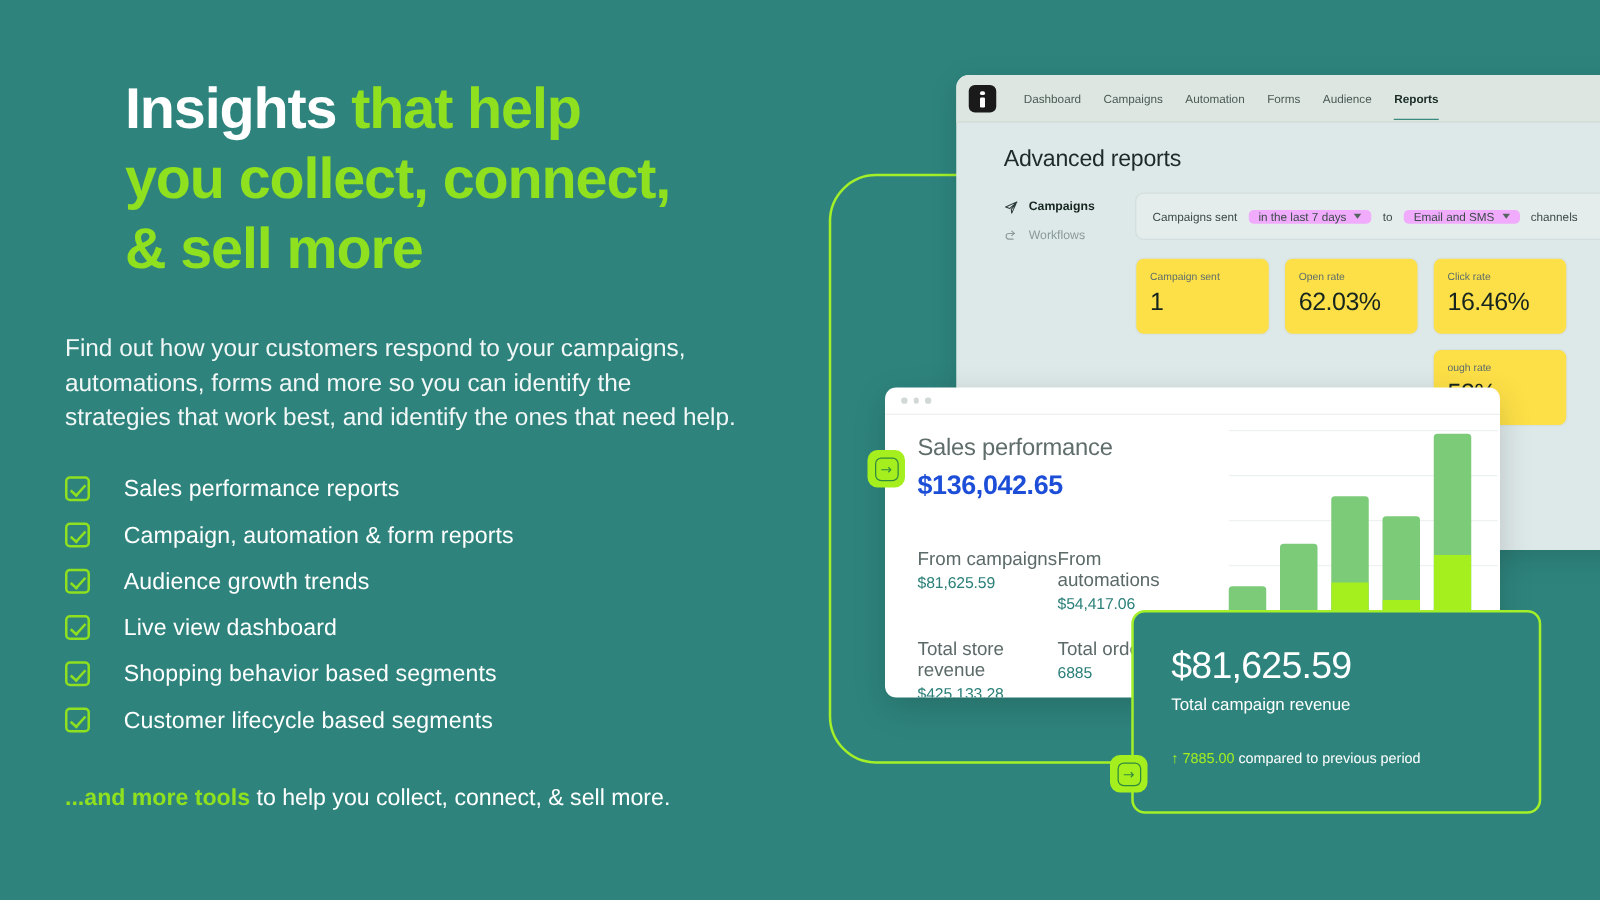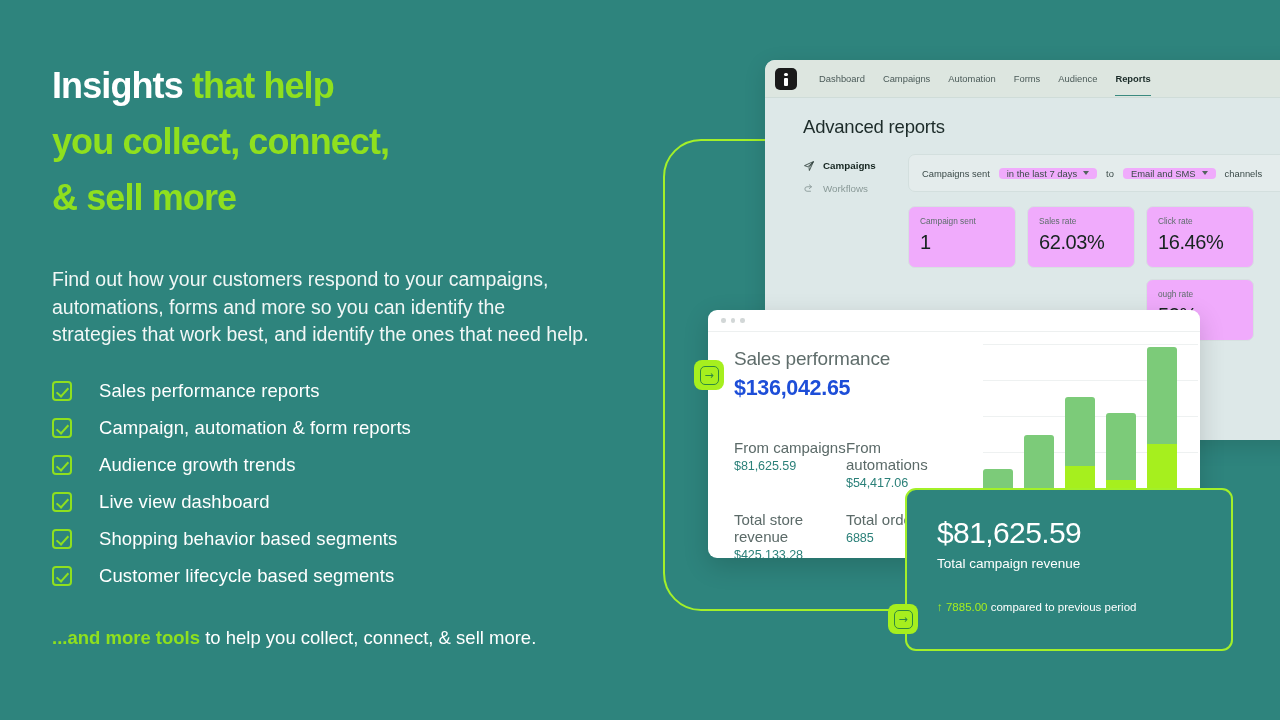--- a/index.html
+++ b/index.html
@@ -13,25 +13,26 @@
   }
 
   
   .left-col {
     position: absolute;
     left: 52px; top: 58px;
     width: 600px;
   }
 
   .headline {
-    font-size: 36px;
+    font-size: 46px;
     line-height: 56px;
     font-weight: 800;
     letter-spacing: -0.9px;
     color: #ffffff;
+    margin-left: 48px;
   }
   .headline .accent { color: #8fe01e; }
 
   .body-copy {
     margin-top: 40px;
     font-size: 19.5px;
     line-height: 27.5px;
     color: #f1f7f6;
     width: 540px;
   }
@@ -230,21 +231,21 @@
     border-right: 3.2px solid transparent;
     border-top: 4px solid #53635f;
   }
 
   .metrics {
     display: flex;
     gap: 11px;
     margin-top: 14px;
   }
   .metric-card {
-    background: #f0abfc;
+    background: #fde047;
     border: 1px solid #d6e1e0;
     border-radius: 7px;
     width: 108px;
     height: 62px;
     padding: 9px 11px;
   }
   .metric-label { font-size: 8.3px; color: #5d6d6b; }
   .metric-value {
     font-size: 20px;
     color: #16241f;
@@ -492,21 +493,21 @@
             </span>
             <span>channels</span>
           </div>
 
           <div class="metrics">
             <div class="metric-card">
               <div class="metric-label">Campaign sent</div>
               <div class="metric-value">1</div>
             </div>
             <div class="metric-card">
-              <div class="metric-label">Sales rate</div>
+              <div class="metric-label">Open rate</div>
               <div class="metric-value">62.03%</div>
             </div>
             <div class="metric-card">
               <div class="metric-label">Click rate</div>
               <div class="metric-value">16.46%</div>
             </div>
           </div>
 
           <div class="metrics row2">
             <div class="metric-card" style="visibility:hidden"></div>

